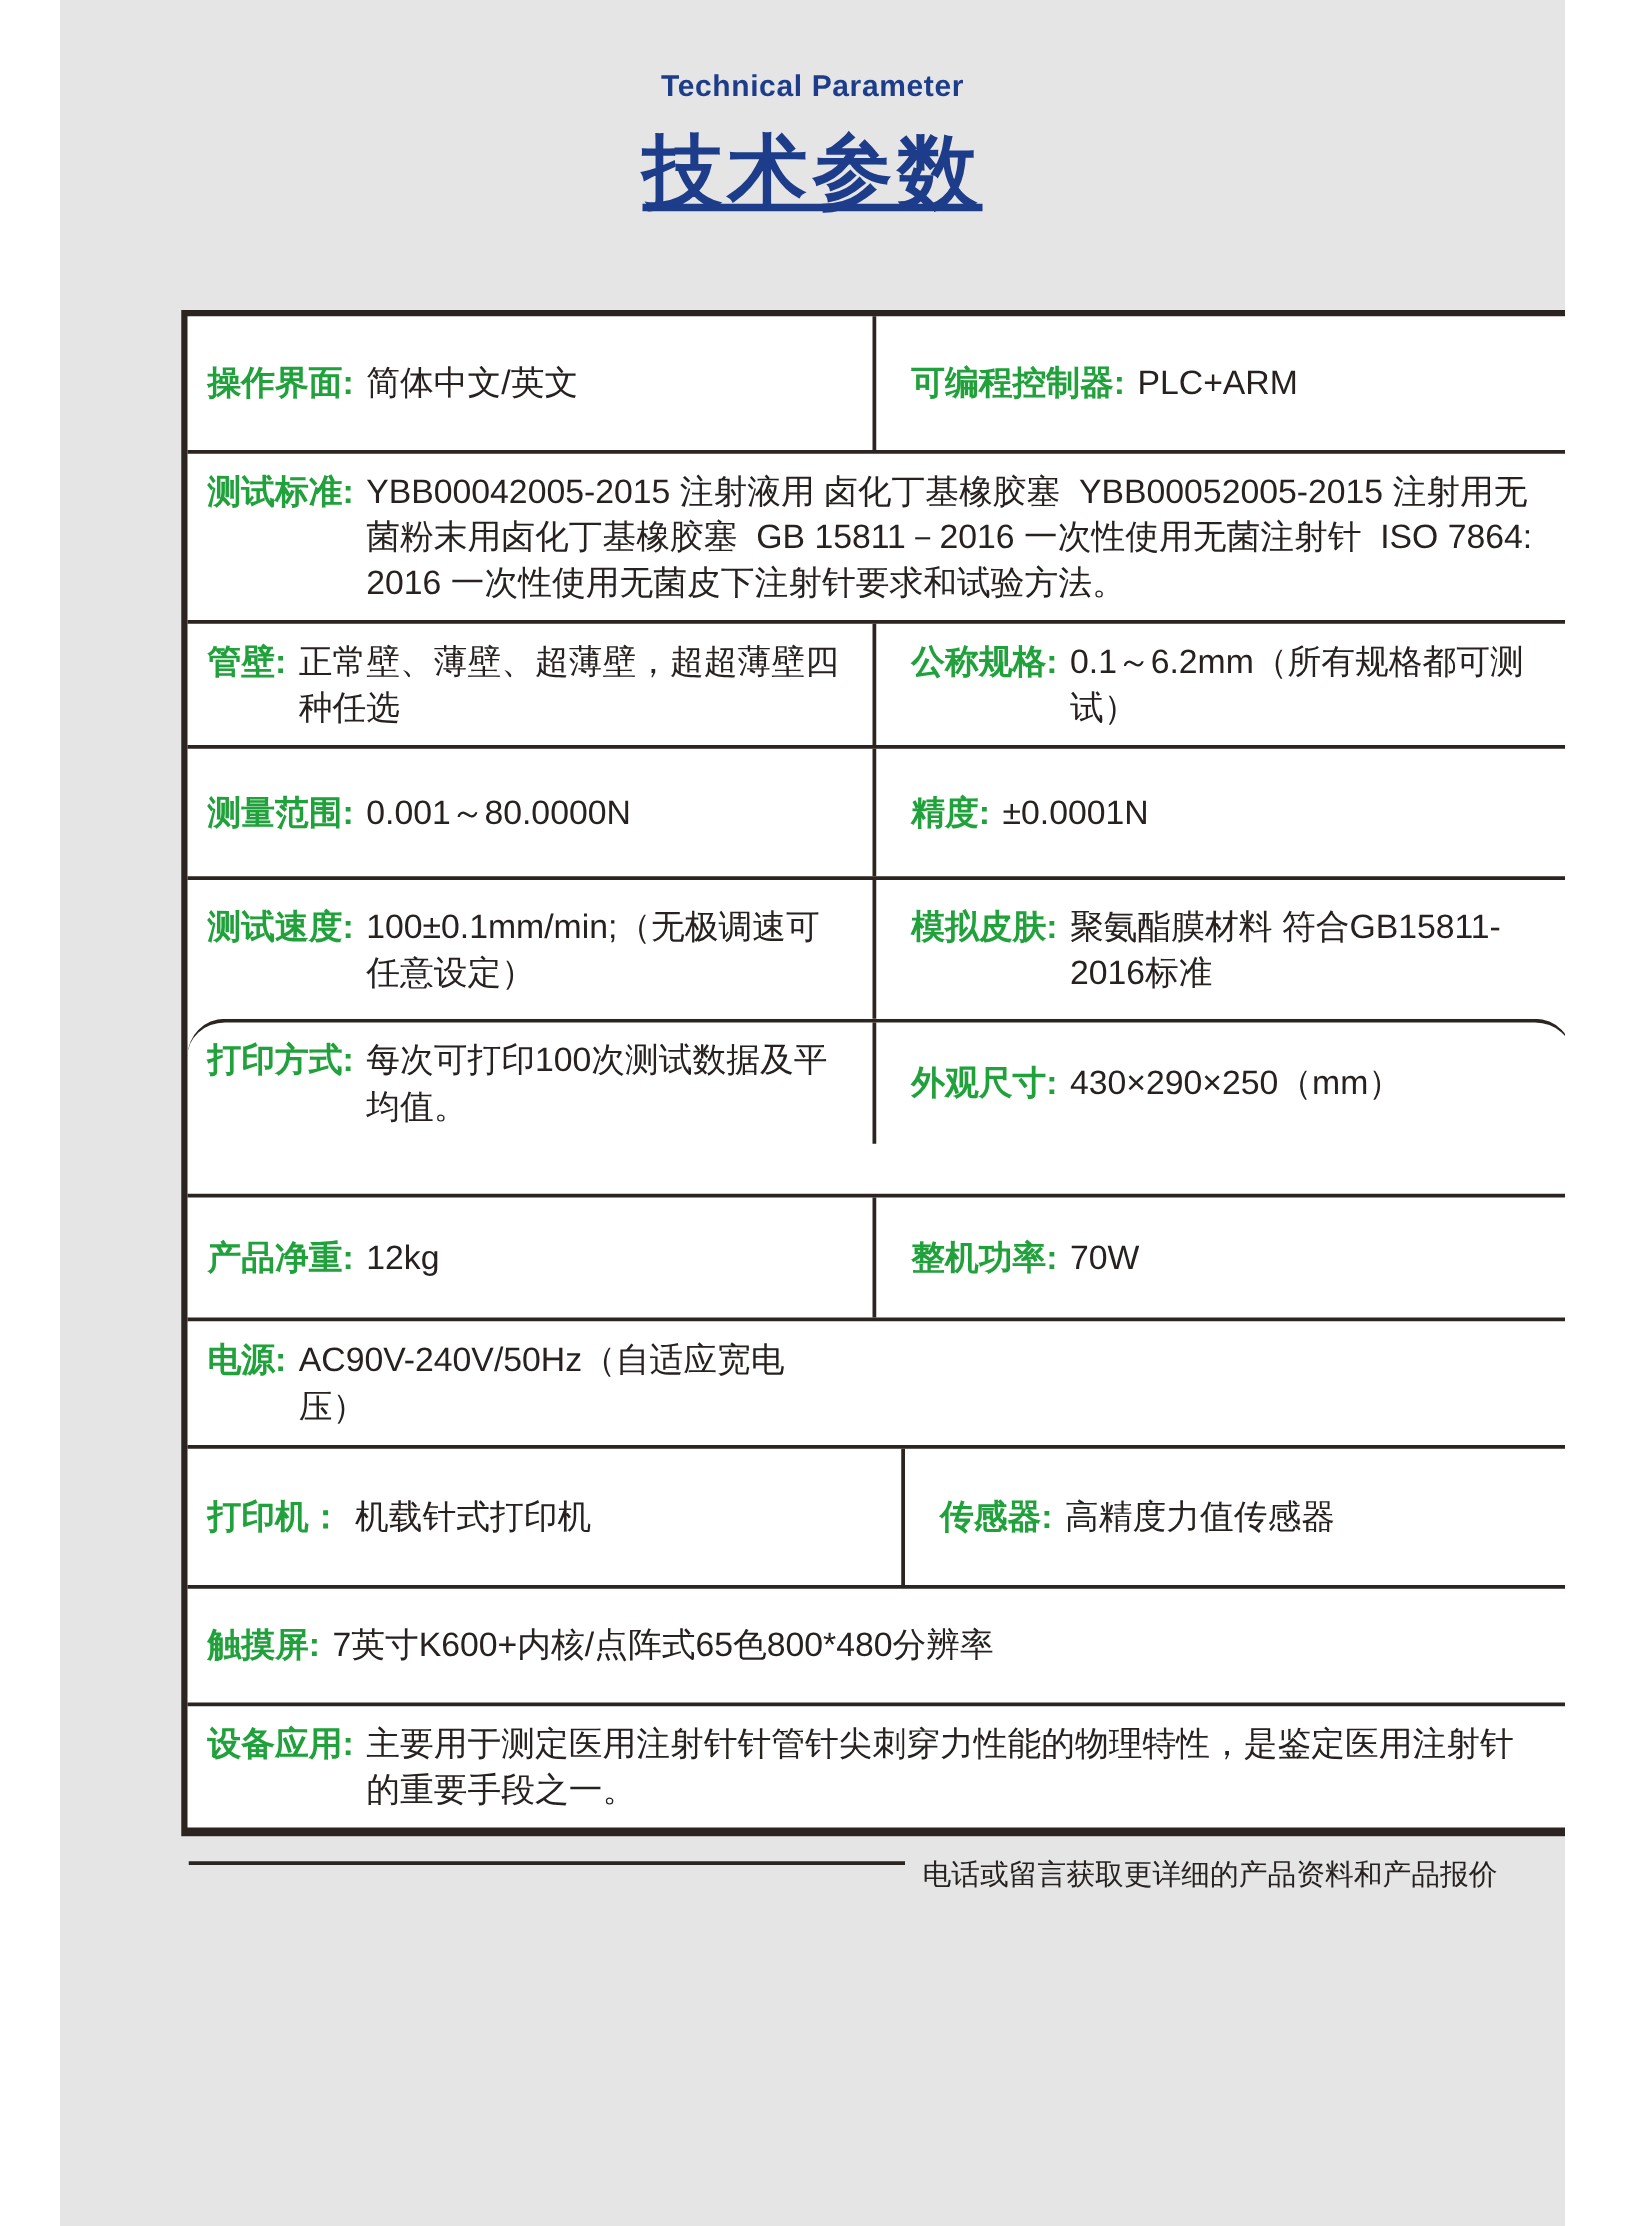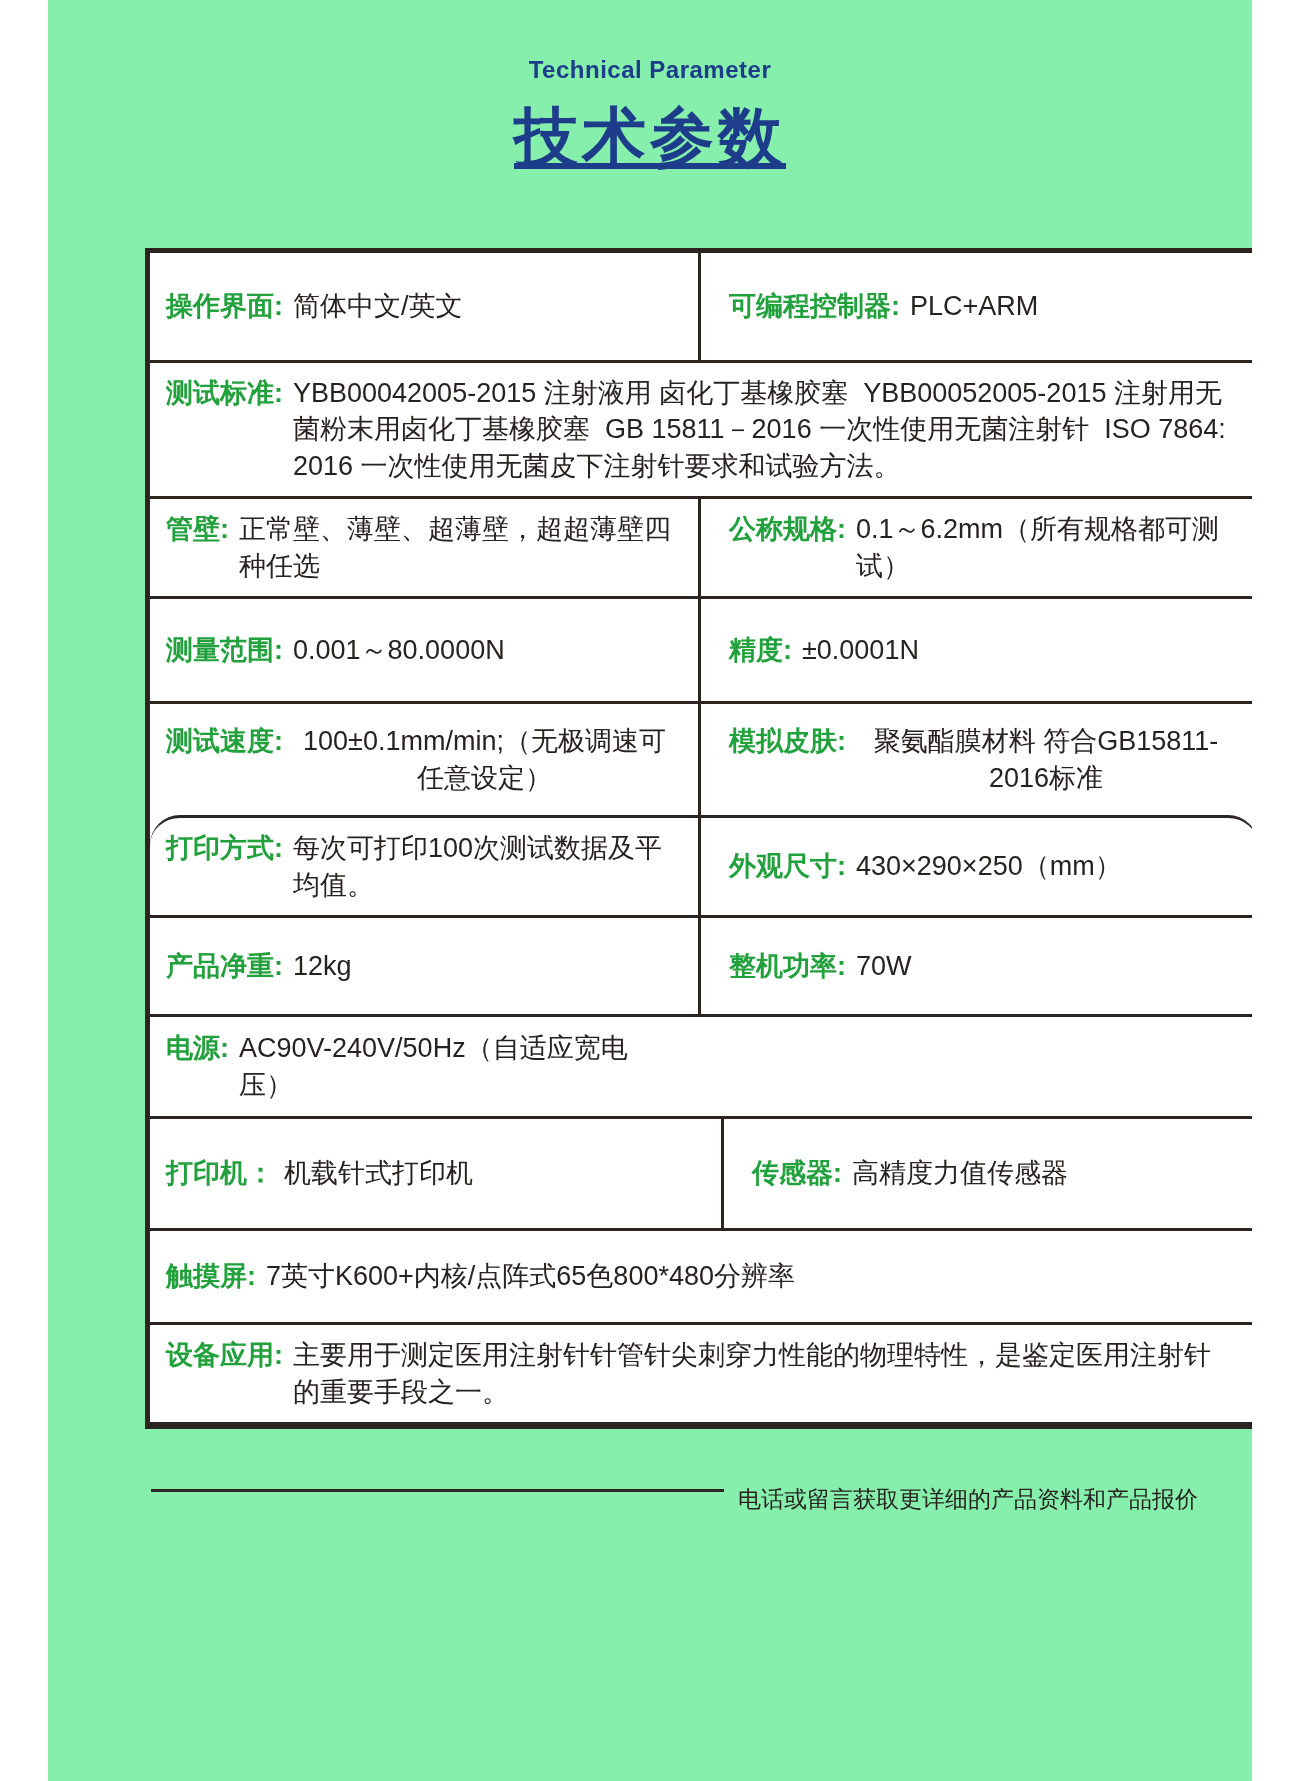--- a/index.html
+++ b/index.html
@@ -12,21 +12,21 @@
   html,body{background:#ffffff;}
   body{
     font-family:"Liberation Sans","DejaVu Sans",sans-serif;
     color:var(--ink);
   }
   .page{
     position:relative;
     width:1204px;
     height:1781px;
     margin:0 auto;
-    background:#86efac;
+    background:#e5e5e5;
     overflow:hidden;
   }
   
   .header{
     position:absolute;
     top:56px;
     left:0;
     width:100%;
     text-align:center;
   }
@@ -168,21 +168,21 @@
             <span class="value">0.001～80.0000N</span>
           </div>
         </div>
         <div class="cell right">
           <div class="cell-text">
             <span class="label">精度:</span>
             <span class="value">±0.0001N</span>
           </div>
         </div>
       </div>
-      <div class="row" style="min-height: 114px; text-align: center;">
+      <div class="row" style="min-height: 114px;">
         <div class="cell left">
           <div class="cell-text">
             <span class="label">测试速度:</span>
             <span class="value">100±0.1mm/min;（无极调速可任意设定）</span>
           </div>
         </div>
         <div class="cell right">
           <div class="cell-text">
             <span class="label">模拟皮肤:</span>
             <span class="value">聚氨酯膜材料 符合GB15811-2016标准</span>
@@ -196,21 +196,21 @@
             <span class="value">每次可打印100次测试数据及平均值。</span>
           </div>
         </div>
         <div class="cell right">
           <div class="cell-text">
             <span class="label">外观尺寸:</span>
             <span class="value">430×290×250（mm）</span>
           </div>
         </div>
       </div>
-      <div class="row" style="min-height: 99px;">
+      <div class="row" style="min-height: 99px; margin-top: 40px;">
         <div class="cell left">
           <div class="cell-text">
             <span class="label">产品净重:</span>
             <span class="value">12kg</span>
           </div>
         </div>
         <div class="cell right">
           <div class="cell-text">
             <span class="label">整机功率:</span>
             <span class="value">70W</span>

